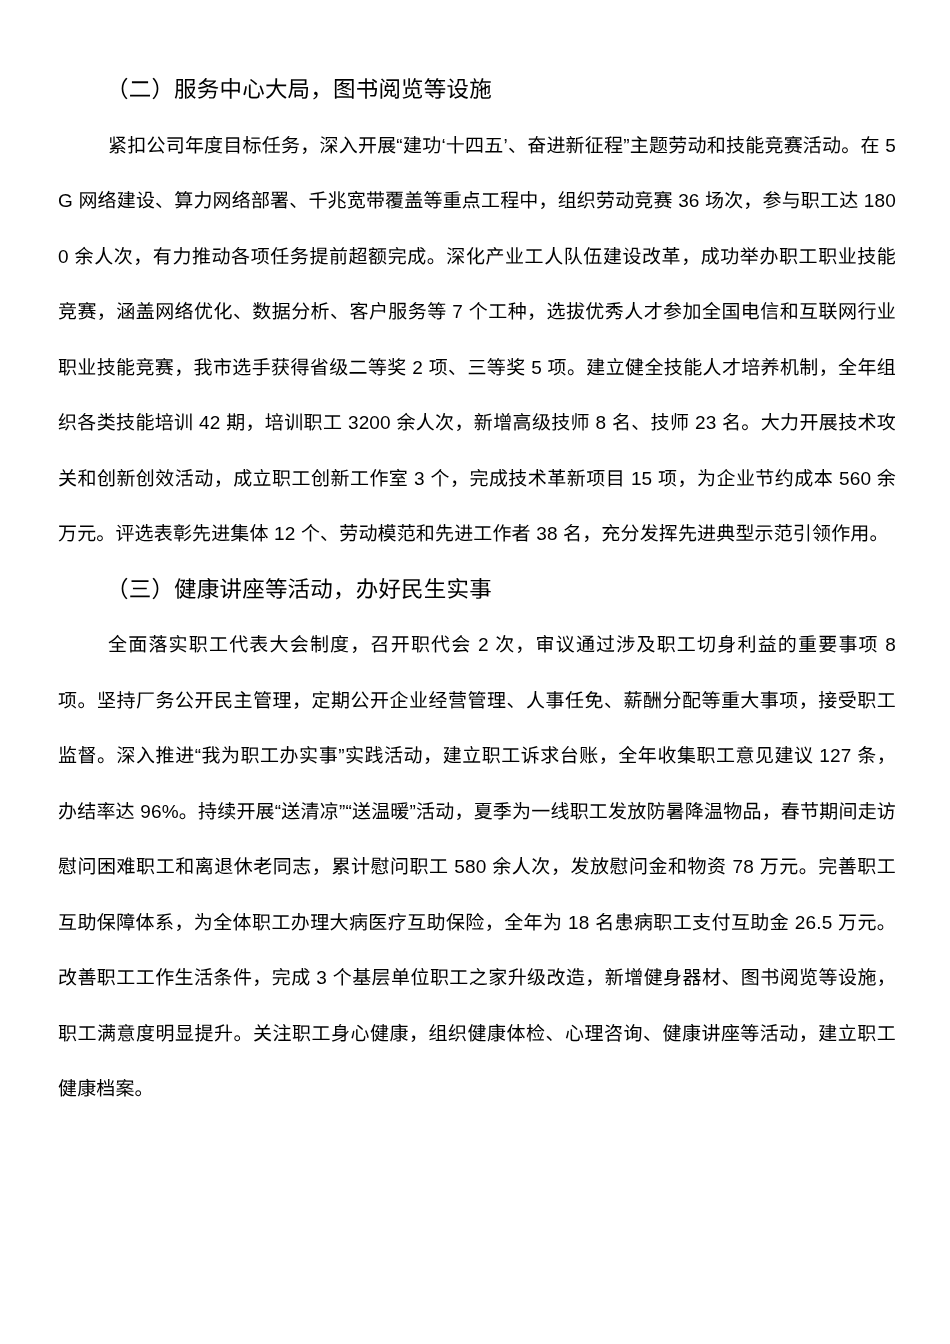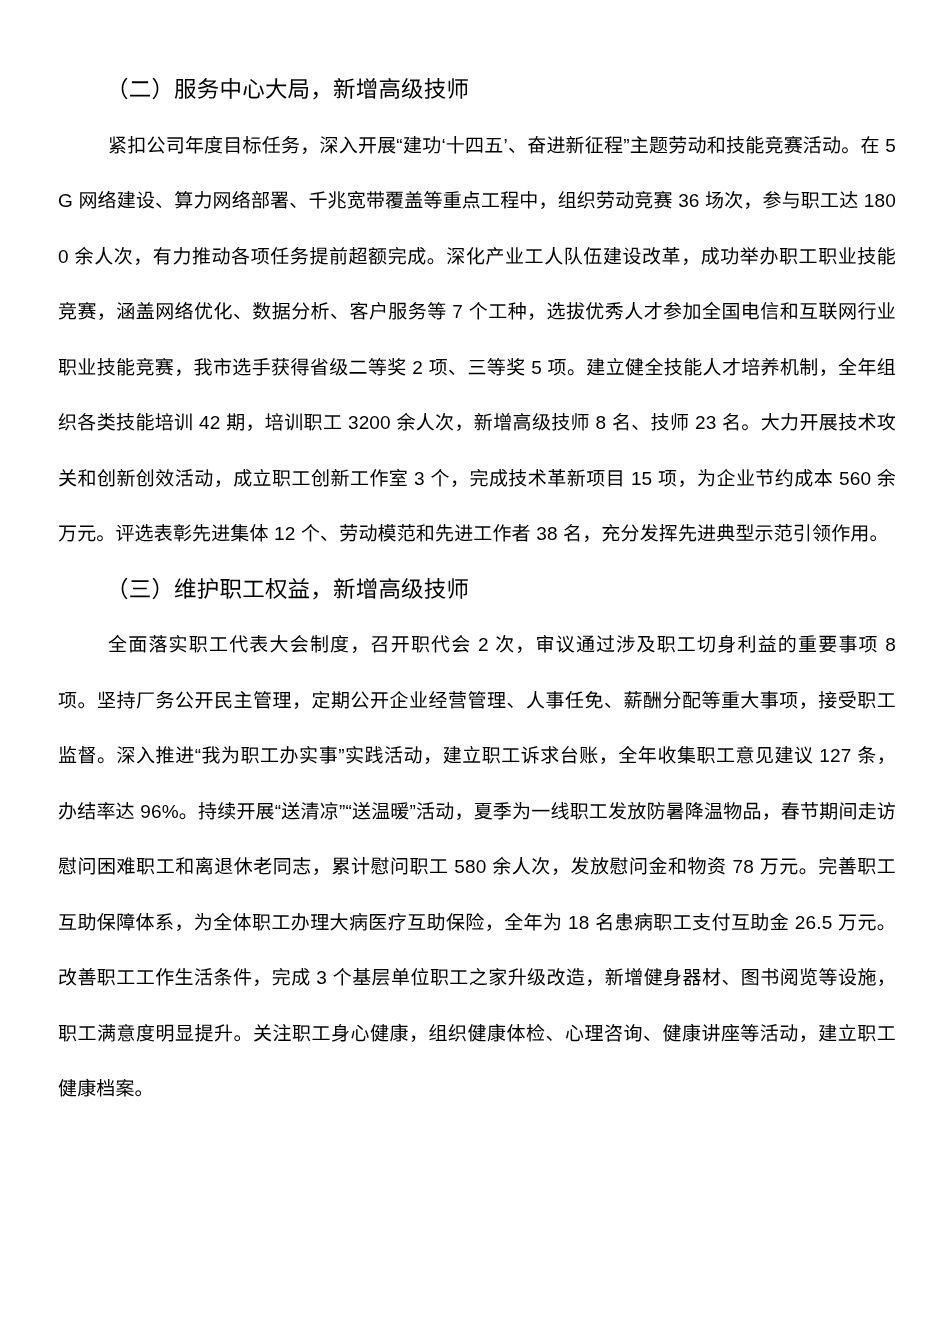--- a/index.html
+++ b/index.html
@@ -57,22 +57,22 @@
   .para:last-child {
     margin-bottom: 0;
   }
 </style>
 </head>
 <body>
 
 <div class="page">
   <div class="content">
 
-    <h2 class="heading">（二）服务中心大局，新增高级技师</h2>
+    <h2 class="heading">（二）服务中心大局，图书阅览等设施</h2>
 
     <p class="para">紧扣公司年度目标任务，深入开展“建功‘十四五’、奋进新征程”主题劳动和技能竞赛活动。在 5G 网络建设、算力网络部署、千兆宽带覆盖等重点工程中，组织劳动竞赛 36 场次，参与职工达 1800 余人次，有力推动各项任务提前超额完成。深化产业工人队伍建设改革，成功举办职工职业技能竞赛，涵盖网络优化、数据分析、客户服务等 7 个工种，选拔优秀人才参加全国电信和互联网行业职业技能竞赛，我市选手获得省级二等奖 2 项、三等奖 5 项。建立健全技能人才培养机制，全年组织各类技能培训 42 期，培训职工 3200 余人次，新增高级技师 8 名、技师 23 名。大力开展技术攻关和创新创效活动，成立职工创新工作室 3 个，完成技术革新项目 15 项，为企业节约成本 560 余万元。评选表彰先进集体 12 个、劳动模范和先进工作者 38 名，充分发挥先进典型示范引领作用。</p>
 
-    <h2 class="heading">（三）维护职工权益，新增高级技师</h2>
+    <h2 class="heading">（三）健康讲座等活动，办好民生实事</h2>
 
     <p class="para">全面落实职工代表大会制度，召开职代会 2 次，审议通过涉及职工切身利益的重要事项 8 项。坚持厂务公开民主管理，定期公开企业经营管理、人事任免、薪酬分配等重大事项，接受职工监督。深入推进“我为职工办实事”实践活动，建立职工诉求台账，全年收集职工意见建议 127 条，办结率达 96%。持续开展“送清凉”“送温暖”活动，夏季为一线职工发放防暑降温物品，春节期间走访慰问困难职工和离退休老同志，累计慰问职工 580 余人次，发放慰问金和物资 78 万元。完善职工互助保障体系，为全体职工办理大病医疗互助保险，全年为 18 名患病职工支付互助金 26.5 万元。改善职工工作生活条件，完成 3 个基层单位职工之家升级改造，新增健身器材、图书阅览等设施，职工满意度明显提升。关注职工身心健康，组织健康体检、心理咨询、健康讲座等活动，建立职工健康档案。</p>
 
   </div>
 </div>
 
 </body></html>

